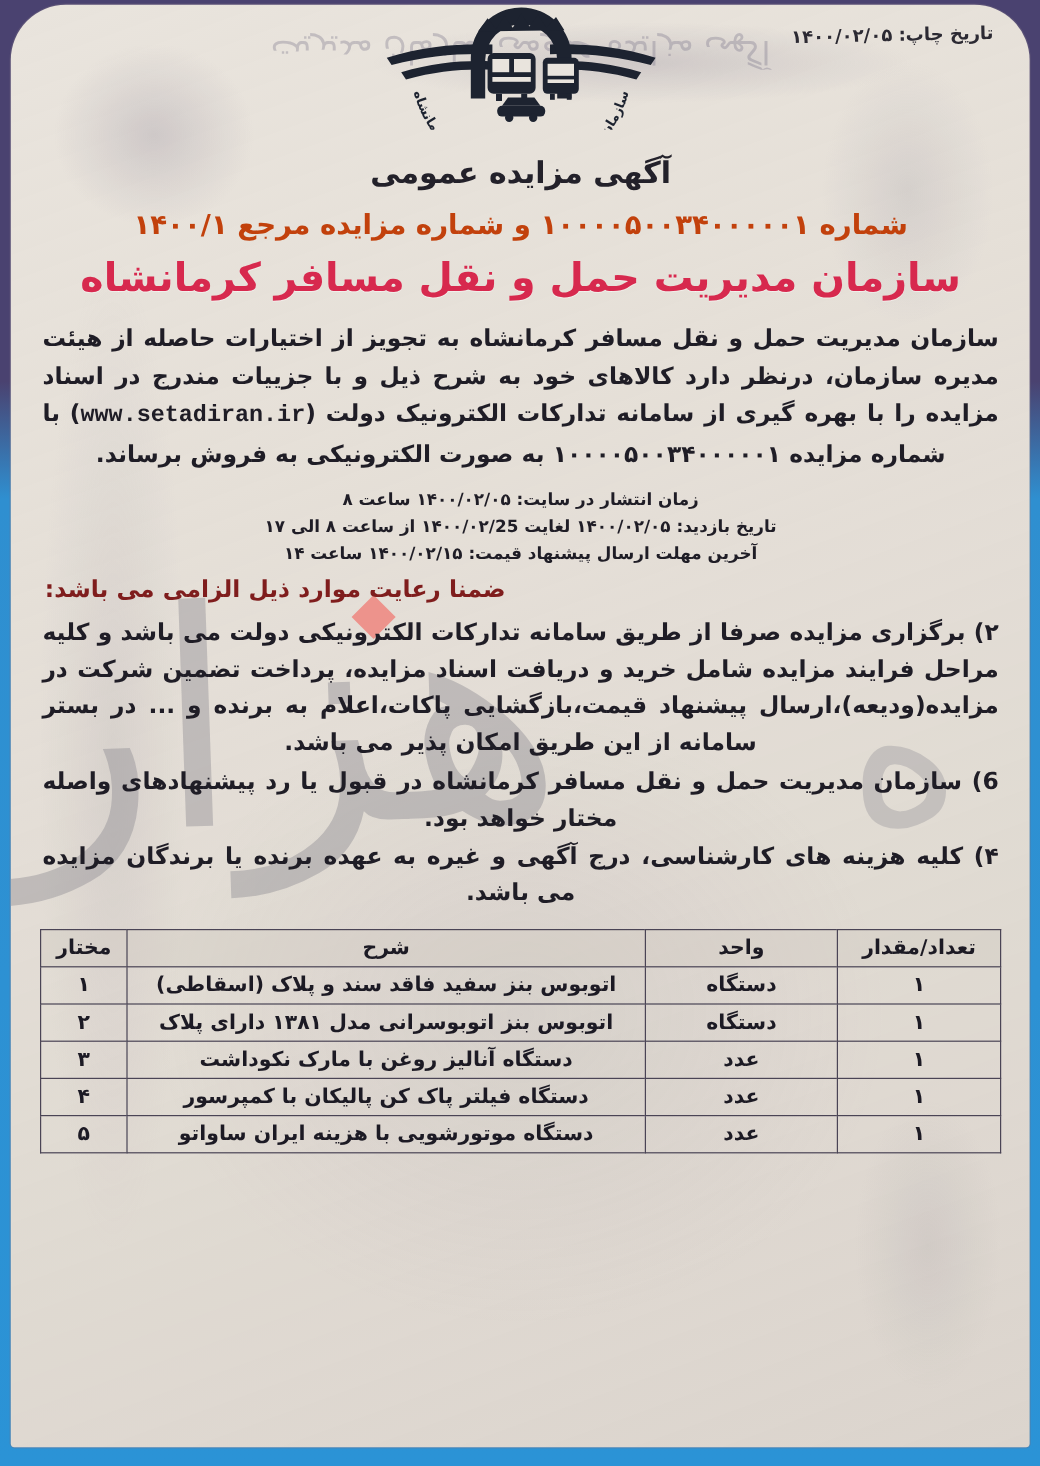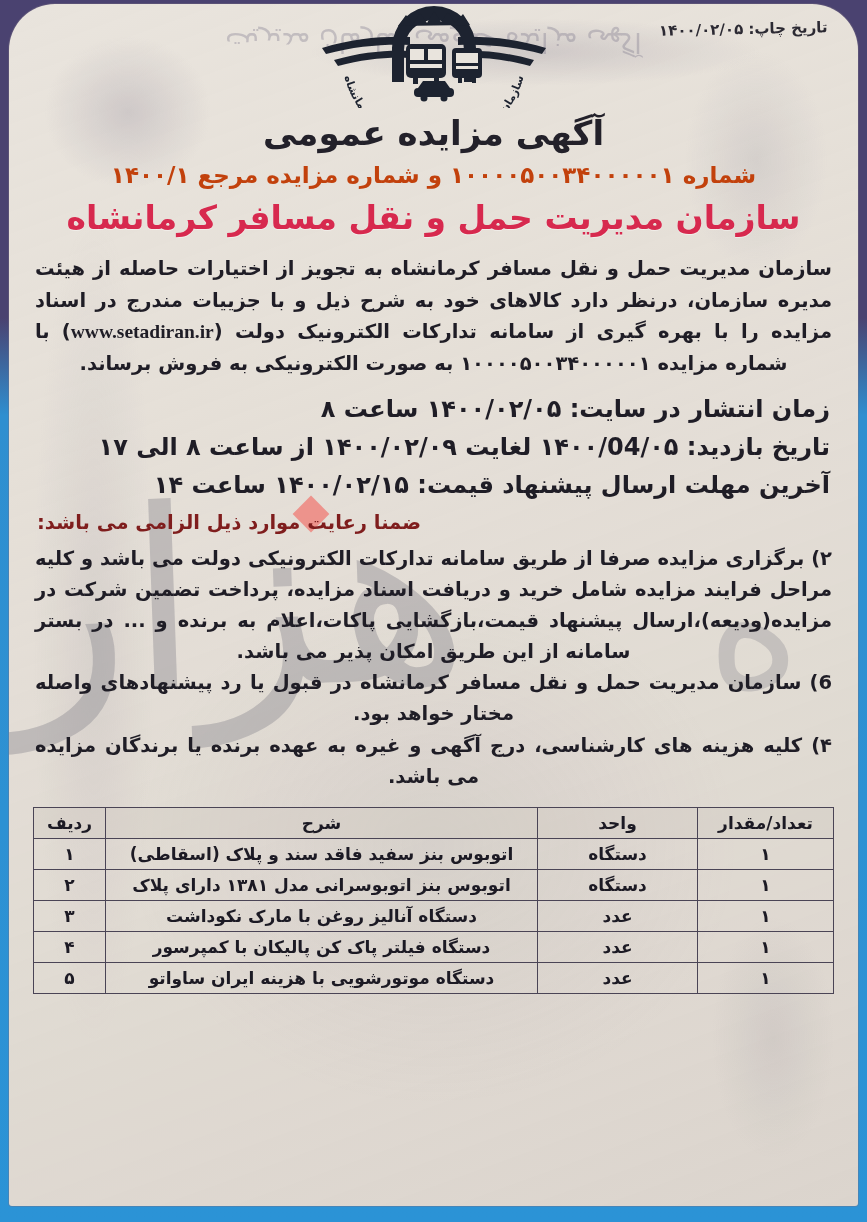--- a/index.html
+++ b/index.html
@@ -75,46 +75,46 @@
     font-size:15px;color:#2c2a33;font-weight:bold;
     transform:rotate(-1.2deg);
   }
   .logo-wrap{
     position:absolute;left:0;right:0;top:0;display:flex;
     justify-content:center;
   }
   .logo{width:240px;height:104px;display:block;}
 
   h1.notice{
-    margin:1px;text-align:center;font-size:34px;color:#23212a;
+    margin:17px;text-align:center;font-size:25px;color:#23212a;
     font-weight:bold;letter-spacing:.3px;
   }
   .ref-line{
     margin:9px 0 0;text-align:center;font-size:23px;color:#c2410c;
     font-weight:bold;letter-spacing:.4px;
   }
   h2.org{
     margin:10px 0 0;text-align:center;font-size:33px;font-weight:bold;
     color:#d7294e;letter-spacing:.2px;
     text-shadow:0 1px 0 rgba(255,255,255,.45);
   }
 
   
   .intro{
     margin:16px 2px 0;
     font-size:19.5px;line-height:1.62;color:#1f1d26;font-weight:bold;
     text-align:justify;text-align-last:center;
   }
-  .intro .url{font-family:Liberation Serif, serif;direction:ltr;unicode-bidi:isolate;}
+  .intro .url{font-family:Liberation Mono, monospace;direction:ltr;unicode-bidi:isolate;}
 
   
   .schedule{margin:12px 4px 0;}
   .schedule li{
-    list-style:none;text-align:right;direction:rtl;
-    font-size:24px;line-height:1.58;color:#1f1d26;font-weight:bold;
+    list-style:none;text-align:center;direction:rtl;
+    font-size:14px;line-height:1.58;color:#1f1d26;font-weight:bold;
   }
   .schedule{padding:0;}
 
   
   .note{
     margin:2px 4px 0;text-align:left;direction:rtl;
     font-size:19.5px;line-height:1.6;color:#7f1d1d;font-weight:bold;
   }
   ol.conds{margin:6px 2px 0;padding:0;list-style:none;}
   ol.conds li{
@@ -196,21 +196,21 @@
       </div>
 
       <h1 class="notice">آگهی مزایده عمومی</h1>
       <p class="ref-line">شماره ۱۰۰۰۰۵۰۰۳۴۰۰۰۰۰۱ و شماره مزایده مرجع ۱۴۰۰/۱</p>
       <h2 class="org">سازمان مدیریت حمل و نقل مسافر کرمانشاه</h2>
 
       <p class="intro"><span>سازمان مدیریت حمل و نقل مسافر کرمانشاه به تجویز از اختیارات حاصله از هیئت مدیره سازمان، درنظر دارد کالاهای خود به شرح ذیل و با جزییات مندرج در اسناد مزایده را با بهره گیری از سامانه تدارکات الکترونیک دولت (</span><span class="url">www.setadiran.ir</span><span>) با شماره مزایده ۱۰۰۰۰۵۰۰۳۴۰۰۰۰۰۱ به صورت الکترونیکی به فروش برساند.</span></p>
 
       <ul class="schedule">
         <li>زمان انتشار در سایت: ۱۴۰۰/۰۲/۰۵ ساعت ۸</li>
-        <li>تاریخ بازدید: ۱۴۰۰/04/۰۵ لغایت ۱۴۰۰/۰۲/۰۹ از ساعت ۸ الی ۱۷</li>
+        <li>تاریخ بازدید: ۱۴۰۰/۰۲/۰۵ لغایت ۱۴۰۰/۰۲/25 از ساعت ۸ الی ۱۷</li>
         <li>آخرین مهلت ارسال پیشنهاد قیمت: ۱۴۰۰/۰۲/۱۵ ساعت ۱۴</li>
       </ul>
 
       <p class="note">ضمنا رعایت موارد ذیل الزامی می باشد:</p>
 
       <ol class="conds">
         <li>۲) برگزاری مزایده صرفا از طریق سامانه تدارکات الکترونیکی دولت می باشد و کلیه مراحل فرایند مزایده شامل خرید و دریافت اسناد مزایده، پرداخت تضمین شرکت در مزایده(ودیعه)،ارسال پیشنهاد قیمت،بازگشایی پاکات،اعلام به برنده و ... در بستر سامانه از این طریق امکان پذیر می باشد.</li>
         <li>6) سازمان مدیریت حمل و نقل مسافر کرمانشاه در قبول یا رد پیشنهادهای واصله مختار خواهد بود.</li>
         <li>۴) کلیه هزینه های کارشناسی، درج آگهی و غیره به عهده برنده یا برندگان مزایده می باشد.</li>
       </ol>
@@ -220,21 +220,21 @@
           <col class="c-qty">
             <col class="c-unit">
             <col class="c-desc">
             <col class="c-row">
         </colgroup>
         <thead>
           <tr>
             <th>تعداد/مقدار</th>
             <th>واحد</th>
             <th>شرح</th>
-            <th>ردیف</th>
+            <th>مختار</th>
           </tr>
         </thead>
         <tbody id="items-body">
             <tr>
               <td>۱</td>
               <td>دستگاه</td>
               <td>اتوبوس بنز سفید فاقد سند و پلاک (اسقاطی)</td>
               <td>۱</td>
             </tr>
             <tr>

